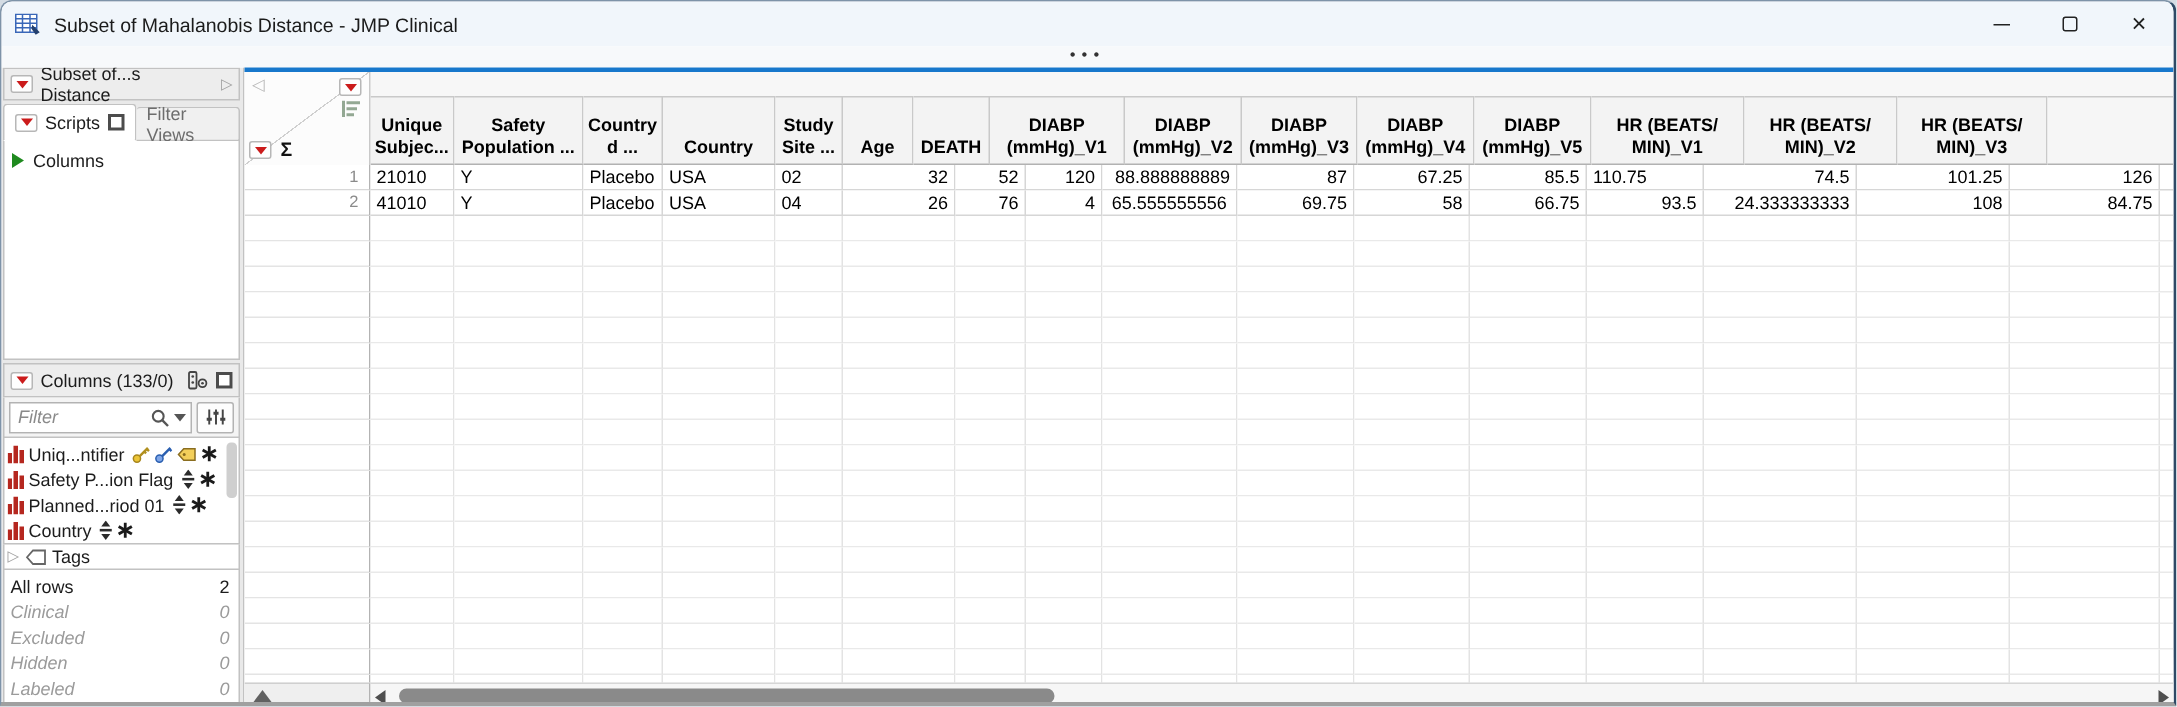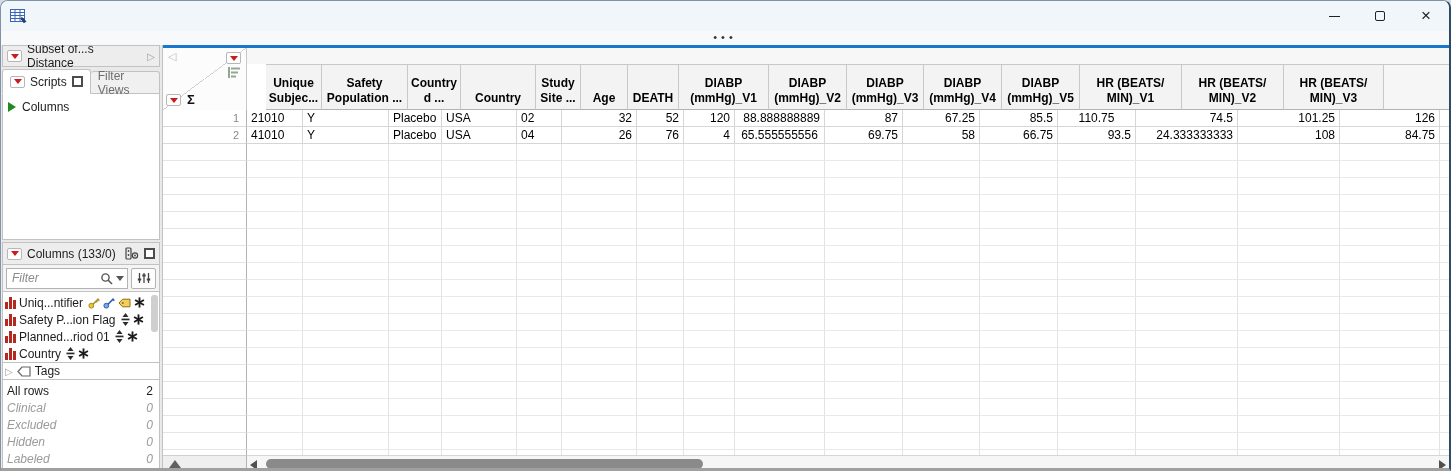--- a/index.html
+++ b/index.html
@@ -103,20 +103,21 @@
       <svg width="18" height="15" viewBox="0 0 18 15">
           <rect x="0.5" y="0.5" width="14" height="12" fill="#fff" stroke="#3a67b8"></rect>
           <line x1="0.5" y1="3.5" x2="14.5" y2="3.5" stroke="#3a67b8"></line>
           <line x1="0.5" y1="6.5" x2="14.5" y2="6.5" stroke="#3a67b8"></line>
           <line x1="0.5" y1="9.5" x2="14.5" y2="9.5" stroke="#3a67b8"></line>
           <line x1="5" y1="0.5" x2="5" y2="12.5" stroke="#3a67b8"></line>
           <line x1="10" y1="0.5" x2="10" y2="12.5" stroke="#3a67b8"></line>
           <path d="M11.5 7.5 L16.5 12.5 L13.8 14.2 L11 10.2 Z" fill="#24406e"></path>
         </svg>
     </span>
+    <span class="title-text">Subset of Mahalanobis Distance - JMP Clinical</span>
     <div class="win-controls">
       <div class="wc-btn">
           <span class="min-glyph"></span>
         </div>
       <div class="wc-btn">
           <span class="max-glyph"></span>
         </div>
       <div class="wc-btn">
           <span class="close-glyph">×</span>
         </div>
@@ -375,21 +376,21 @@
               </svg>
           </span>
           <span class="rtri bl">
               <i></i>
             </span>
           <span class="sigma">Σ</span>
         </div>
         <div class="head-right">
           <div class="head-strip"></div>
           <div class="header-row" id="header-row">
-              <div class="hcell" style="width: 56px; margin-left: 19px;">Unique
+              <div class="hcell" style="width: 56px;">Unique
 Subjec...</div>
               <div class="hcell" style="width: 86px;">Safety
 Population ...</div>
               <div class="hcell" style="width: 53px;">Country
 d ...</div>
               <div class="hcell" style="width: 75px;">Country</div>
               <div class="hcell" style="width: 45px;">Study
 Site ...</div>
               <div class="hcell" style="width: 47px;">Age</div>
               <div class="hcell" style="width: 51px;">DEATH</div>
@@ -421,21 +422,21 @@
             <div class="dcell" style="width: 53px; text-align: left;">Placebo</div>
             <div class="dcell" style="width: 75px; text-align: left;">USA</div>
             <div class="dcell" style="width: 45px; text-align: left;">02</div>
             <div class="dcell" style="width: 75px; text-align: right;">32</div>
             <div class="dcell" style="width: 47px; text-align: right;">52</div>
             <div class="dcell" style="width: 51px; text-align: right;">120</div>
             <div class="dcell" style="width: 90px; text-align: right;">88.888888889</div>
             <div class="dcell" style="width: 78px; text-align: right;">87</div>
             <div class="dcell" style="width: 77px; text-align: right;">67.25</div>
             <div class="dcell" style="width: 78px; text-align: right;">85.5</div>
-            <div class="dcell" style="width: 78px; text-align: center;">110.75</div>
+            <div class="dcell" style="width: 78px; text-align: left;">110.75</div>
             <div class="dcell" style="width: 102px; text-align: right;">74.5</div>
             <div class="dcell" style="width: 102px; text-align: right;">101.25</div>
             <div class="dcell" style="width: 100px; text-align: right;">126</div>
             <div class="dfill"></div>
           </div>
           <div class="trow data">
             <div class="rownum">2</div>
             <div class="dcell" style="width: 56px; text-align: left;">41010</div>
             <div class="dcell" style="width: 86px; text-align: left;">Y</div>
             <div class="dcell" style="width: 53px; text-align: left;">Placebo</div>

